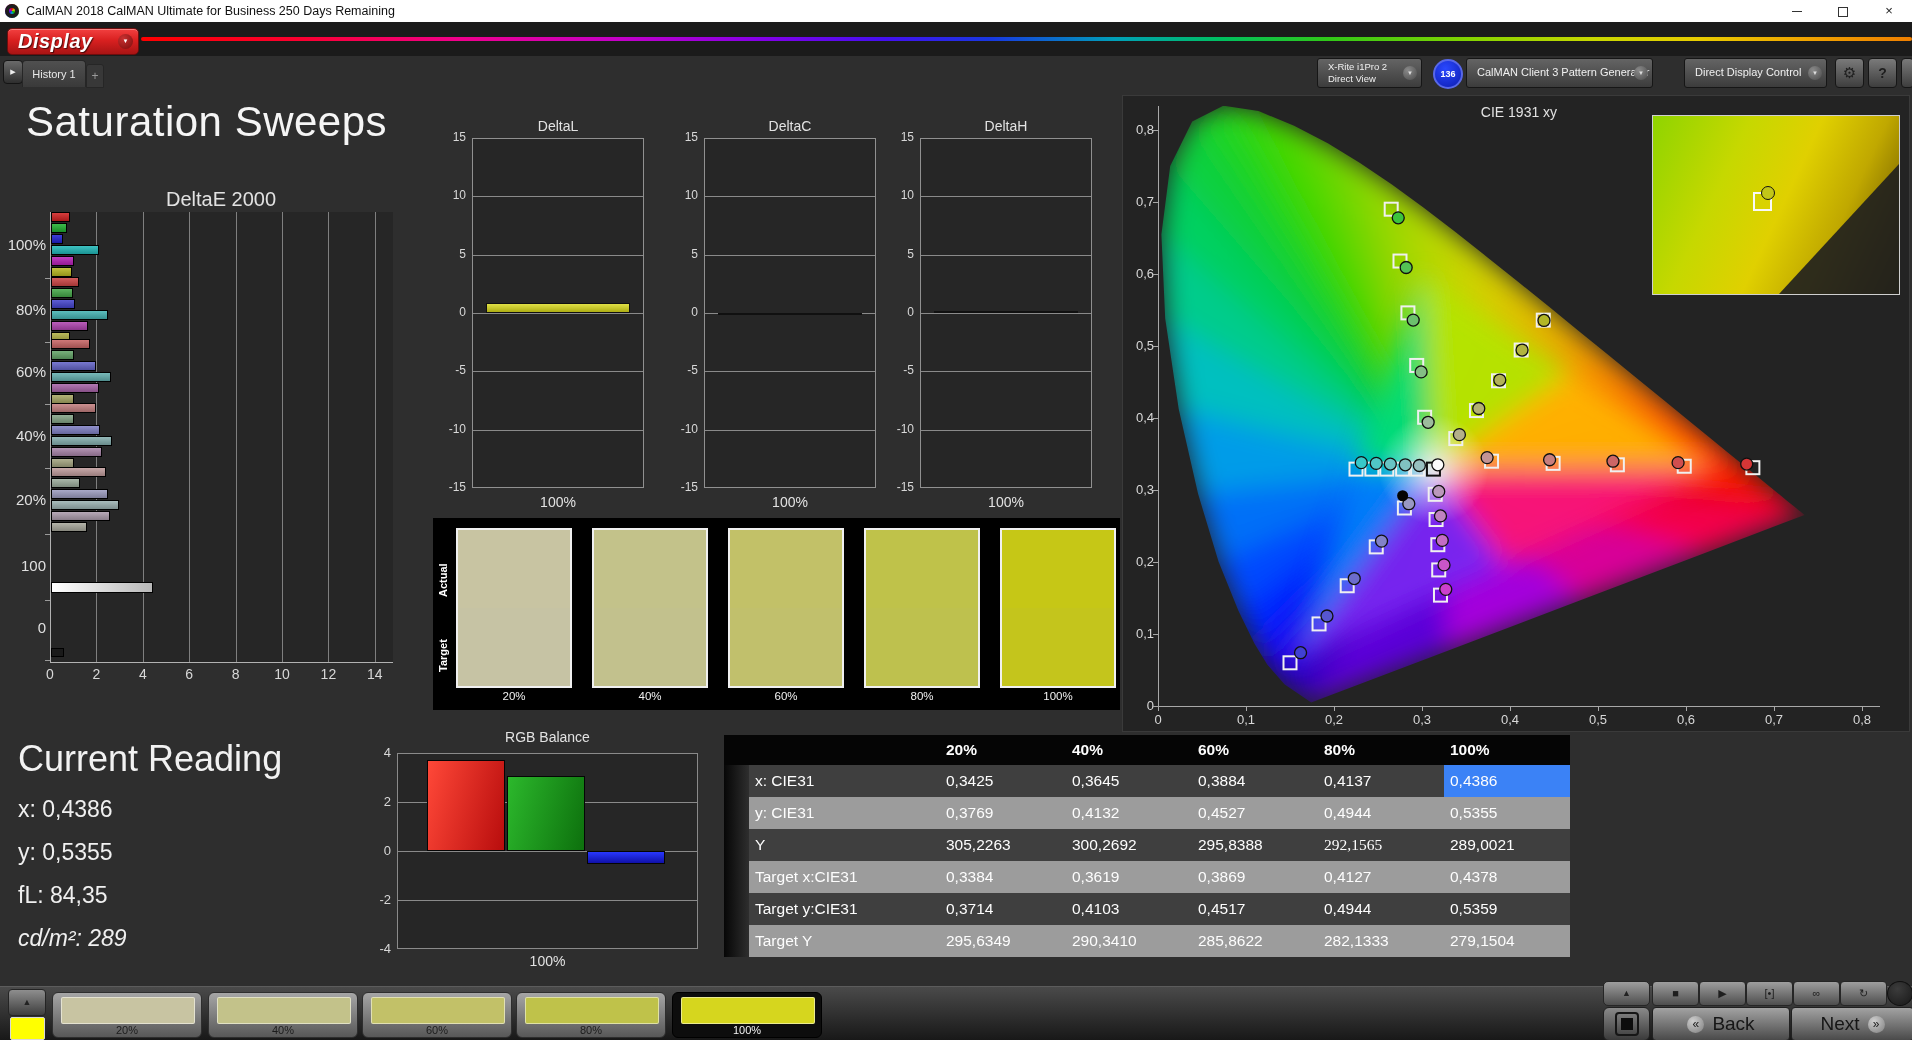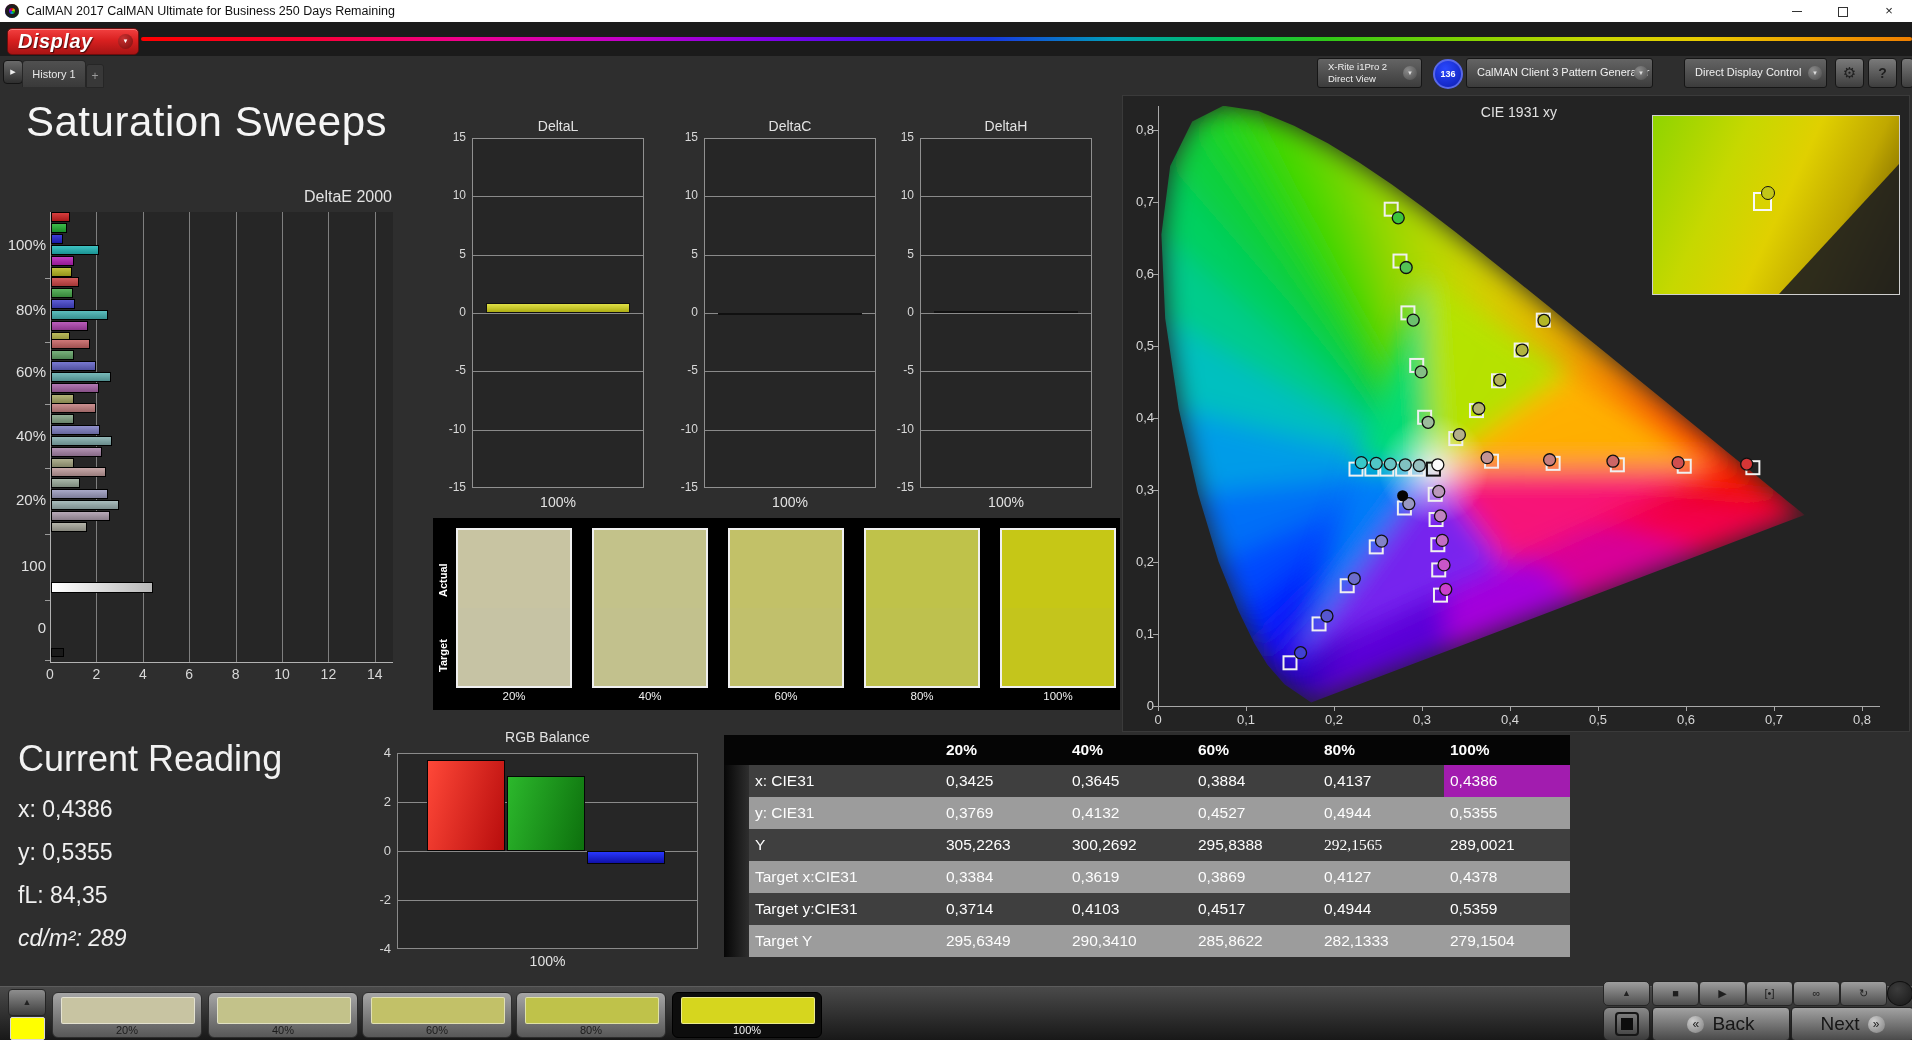--- a/index.html
+++ b/index.html
@@ -43,21 +43,21 @@
   .ddcaret{position:absolute;right:4px;top:7px;width:14px;height:14px;border-radius:50%;
            background:radial-gradient(circle at 35% 30%,#8a8a8a,#4a4a4a);color:#ddd;font-size:6px;
            text-align:center;line-height:14px;}
   .sqbtn{top:58px;width:27px;height:28px;border-radius:4px;background:linear-gradient(#7a7a7a,#3e3e3e);
          border:1px solid #161616;color:#1e1e1e;text-align:center;line-height:28px;}
   .badge{left:1433px;top:59px;width:26px;height:26px;border-radius:50%;border:2px solid #5868e8;
          background:radial-gradient(circle at 40% 30%,#2a48ff,#0c1cb0);color:#fff;font-size:9px;
          font-weight:bold;text-align:center;line-height:26px;}
   
   .page-title{left:26px;top:98px;font-size:42px;font-weight:300;color:#f5f5f5;letter-spacing:.5px;}
-  .chart-title{font-size:16px;color:#e2e2e2;text-align:right;}
+  .chart-title{font-size:20px;color:#e2e2e2;text-align:center;}
   .small-title{font-size:14px;color:#e2e2e2;text-align:center;}
   
   .swatch-panel{left:433px;top:518px;width:687px;height:192px;background:#000;}
   .vlabel{writing-mode:vertical-rl;transform:rotate(180deg);font-size:11px;font-weight:bold;color:#fff;
           text-align:center;}
   
   .cie-panel{left:1122px;top:95px;width:786px;height:635px;background:#232323;border:1px solid #3a3a3a;}
   
   .cr-title{left:18px;top:738px;font-size:36px;font-weight:300;color:#f2f2f2;}
   .tbl-cell{overflow:hidden;white-space:nowrap;color:#fdfdfd;font-size:15.5px;display:flex;align-items:center;}
@@ -68,21 +68,21 @@
   .chev{width:17px;height:17px;border-radius:50%;background:radial-gradient(circle at 35% 30%,#cfcfcf,#7e7e7e);
         font-size:12px;line-height:17px;text-align:center;color:#222;}
 </style>
 </head>
 <body>
 
 <div id="app">
 
   <div class="abs titlebar">
     <div class="abs tb-icon"></div>
-    <div class="abs tb-title">CalMAN 2017 CalMAN Ultimate for Business 250 Days Remaining</div>
+    <div class="abs tb-title">CalMAN 2018 CalMAN Ultimate for Business 250 Days Remaining</div>
     <div class="abs winbtn" style="left:1774px;">
         <span class="win-min-glyph"></span>
       </div>
     <div class="abs winbtn" style="left:1820px;">
         <span class="win-max-glyph"></span>
       </div>
     <div class="abs winbtn" style="left:1866px;">×</div>
   </div>
 
   <div class="abs header-band"></div>
@@ -286,21 +286,21 @@
       <div class="tbl-cell" style="width: 126px; padding-left: 6px; box-sizing: border-box; font-weight: bold;">80%</div>
       <div class="tbl-cell" style="width: 126px; padding-left: 6px; box-sizing: border-box; font-weight: bold;">100%</div>
     </div>
     <div style="position: absolute; left: 724px; top: 765px; width: 846px; height: 32px; display: flex;">
       <div class="tbl-cell" style="width: 25px; padding-left: 6px; box-sizing: border-box; background: linear-gradient(to right, rgb(6, 6, 6), rgb(46, 46, 46));"></div>
       <div class="tbl-cell" style="width: 191px; padding-left: 6px; box-sizing: border-box; background: rgb(63, 63, 63);">x: CIE31</div>
       <div class="tbl-cell" style="width: 126px; padding-left: 6px; box-sizing: border-box; background: rgb(63, 63, 63);">0,3425</div>
       <div class="tbl-cell" style="width: 126px; padding-left: 6px; box-sizing: border-box; background: rgb(63, 63, 63);">0,3645</div>
       <div class="tbl-cell" style="width: 126px; padding-left: 6px; box-sizing: border-box; background: rgb(63, 63, 63);">0,3884</div>
       <div class="tbl-cell" style="width: 126px; padding-left: 6px; box-sizing: border-box; background: rgb(63, 63, 63);">0,4137</div>
-      <div class="tbl-cell" style="width: 126px; padding-left: 6px; box-sizing: border-box; background: #a21caf;">0,4386</div>
+      <div class="tbl-cell" style="width: 126px; padding-left: 6px; box-sizing: border-box; background: #3b82f6;">0,4386</div>
     </div>
     <div style="position: absolute; left: 724px; top: 797px; width: 846px; height: 32px; display: flex;">
       <div class="tbl-cell" style="width: 25px; padding-left: 6px; box-sizing: border-box; background: linear-gradient(to right, rgb(6, 6, 6), rgb(46, 46, 46));"></div>
       <div class="tbl-cell" style="width: 191px; padding-left: 6px; box-sizing: border-box; background: rgb(156, 156, 156);">y: CIE31</div>
       <div class="tbl-cell" style="width: 126px; padding-left: 6px; box-sizing: border-box; background: rgb(156, 156, 156);">0,3769</div>
       <div class="tbl-cell" style="width: 126px; padding-left: 6px; box-sizing: border-box; background: rgb(156, 156, 156);">0,4132</div>
       <div class="tbl-cell" style="width: 126px; padding-left: 6px; box-sizing: border-box; background: rgb(156, 156, 156);">0,4527</div>
       <div class="tbl-cell" style="width: 126px; padding-left: 6px; box-sizing: border-box; background: rgb(156, 156, 156);">0,4944</div>
       <div class="tbl-cell" style="width: 126px; padding-left: 6px; box-sizing: border-box; background: rgb(156, 156, 156);">0,5355</div>
     </div>

